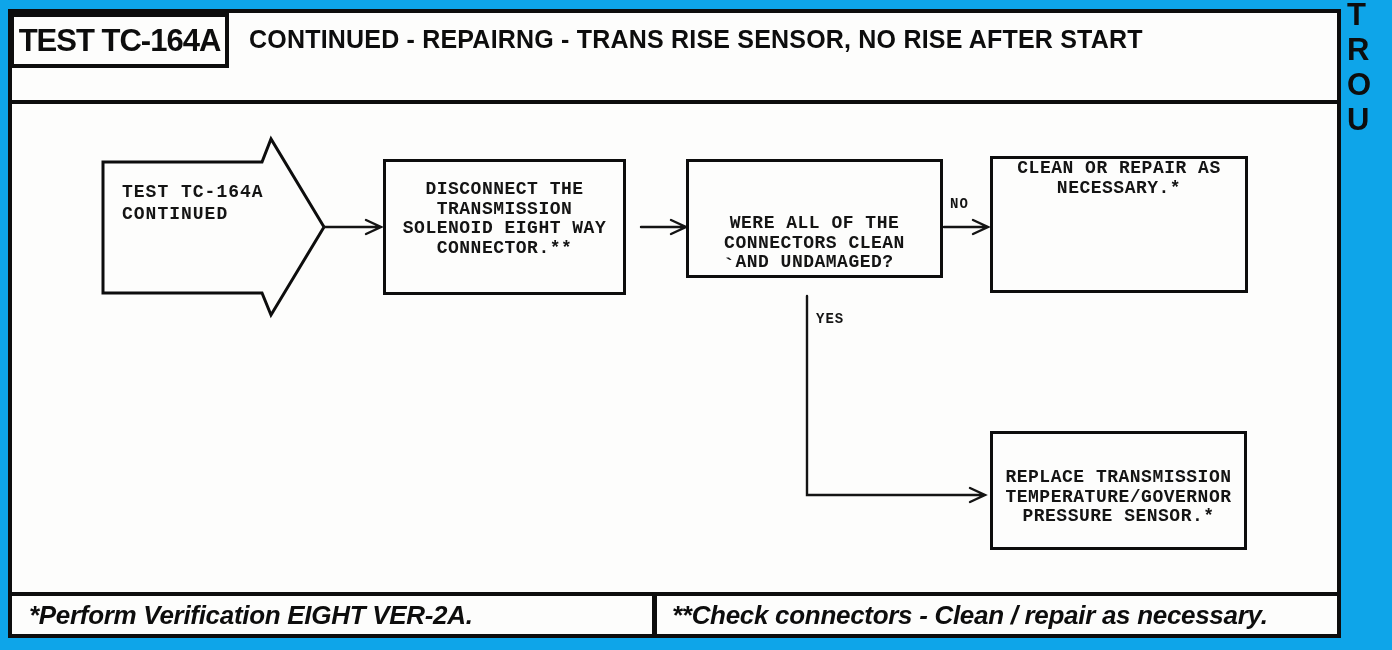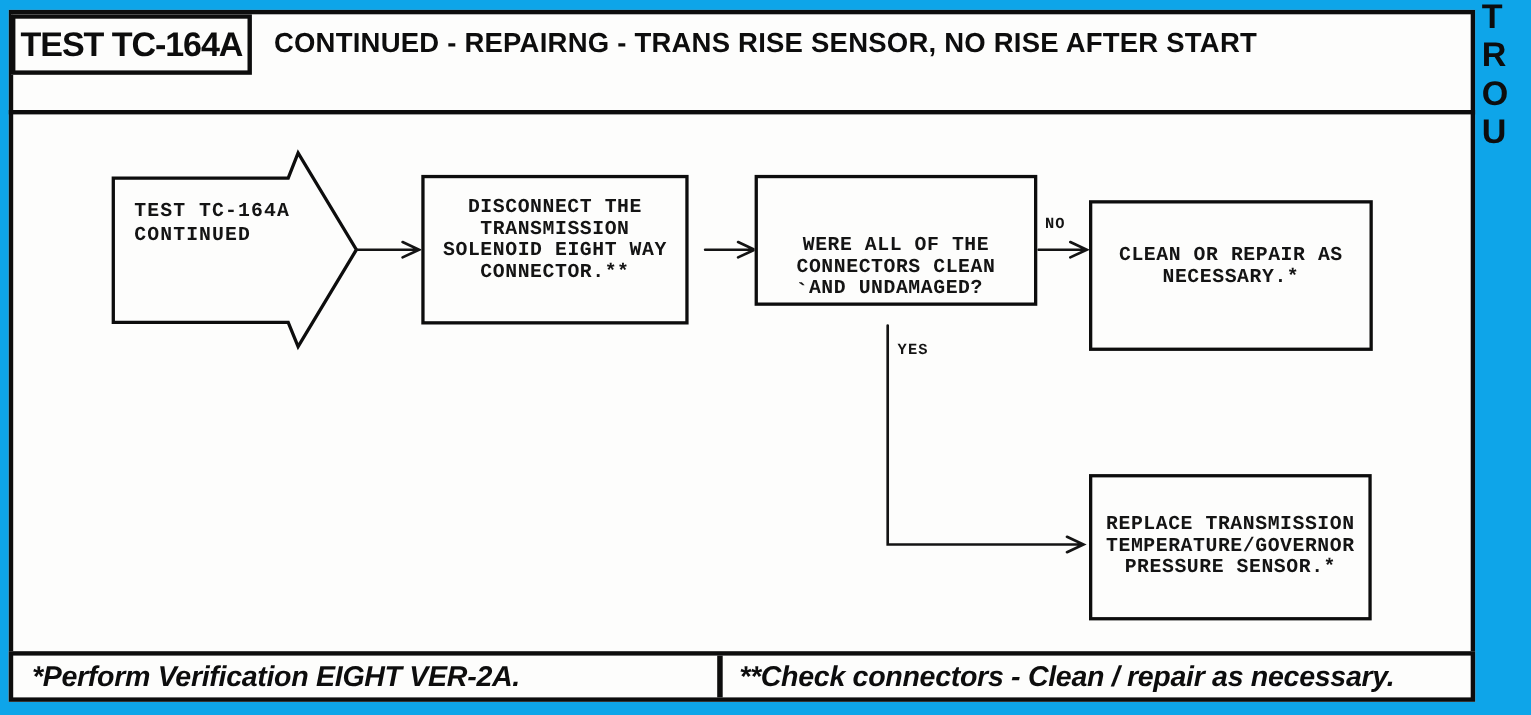--- a/index.html
+++ b/index.html
@@ -157,24 +157,24 @@
 
   <div class="flow-box mono" style="left:383px; top:159px; width:243px; height:136px; padding-top:18px;">DISCONNECT THE
 TRANSMISSION
 SOLENOID EIGHT WAY
 CONNECTOR.**</div>
 
   <div class="flow-box mono" style="left:686px; top:159px; width:257px; height:119px; padding-top:52px;">WERE ALL OF THE
 CONNECTORS CLEAN
 AND UNDAMAGED?</div>
 
-  <div class="flow-box mono" style="left:990px; top:156px; width:258px; height:137px; padding-top:38px;margin-top:26px;">CLEAN OR REPAIR AS
+  <div class="flow-box mono" style="left:990px; top:156px; width:258px; height:137px; ">CLEAN OR REPAIR AS
 NECESSARY.*</div>
 
-  <div class="flow-box mono" style="left:990px; top:431px; width:257px; height:133px; padding-top:34px;">REPLACE TRANSMISSION
+  <div class="flow-box mono" style="left:990px; top:431px; width:257px; height:119px; padding-top:34px;">REPLACE TRANSMISSION
 TEMPERATURE/GOVERNOR
 PRESSURE SENSOR.*</div>
 
   <div class="decision-label mono" style="left:950px; top:196px;">NO</div>
   <div class="decision-label mono" style="left:816px; top:311px;">YES</div>
 
   <div class="artifact-mark mono">`</div>
 
   <div class="footer">
     <div class="footer-cell footer-left">*Perform Verification EIGHT VER-2A.</div>

